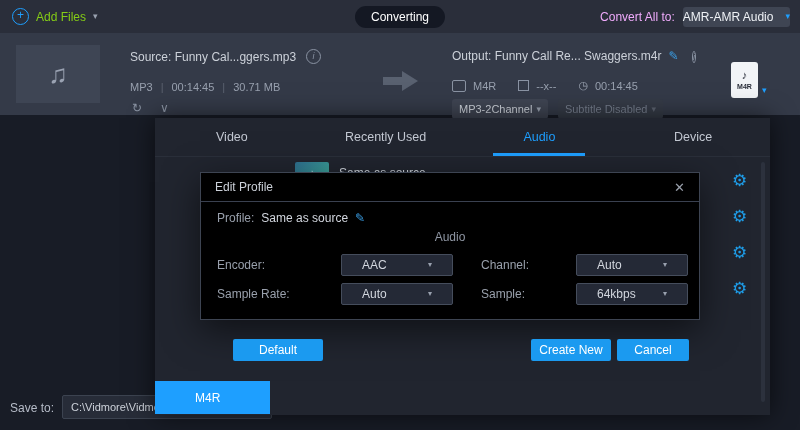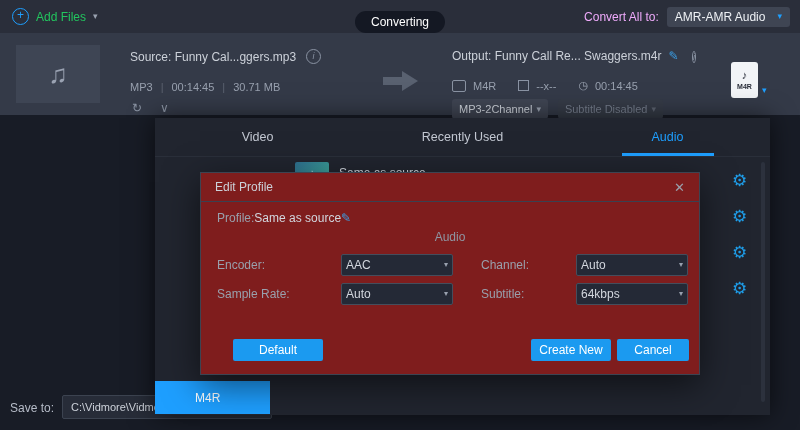--- a/index.html
+++ b/index.html
@@ -4,29 +4,29 @@
 <style>
   html,body{margin:0;padding:0;background:#101218}
   .app{position:relative;width:800px;height:430px;background:#181c26;overflow:hidden;
        font-family:"Liberation Sans",sans-serif;color:#cfd4dc;font-size:12px}
 
   
   #topbar{position:absolute;left:0;top:0;width:800px;height:33px;background:#2a2e3a}
   .add-files{position:absolute;left:12px;top:0;height:33px;display:flex;align-items:center;gap:7px;cursor:pointer}
   .plus-circle{width:15px;height:15px;border:1px solid #1e9fff;border-radius:50%;color:#1e9fff;
                font-size:12px;line-height:13px;text-align:center}
-  .add-label{color:#22c55e}
+  .add-label{color:#84cc16}
   .caret{color:#9aa2b0;font-size:9px;line-height:1}
-  .top-tabs{position:absolute;left:50%;top:0;transform:translateX(-50%);height:33px;display:flex;align-items:flex-end;}
+  .top-tabs{position:absolute;left:50%;top:0;transform:translateX(-50%);height:33px;display:flex;align-items:center;}
   .tab-pill{padding:4px 16px;border-radius:13px;color:#b6bcc8;cursor:pointer;white-space:nowrap}
   .tab-pill.active{background:#141823;color:#ffffff}
   .convert-all{position:absolute;right:10px;top:0;height:33px;display:flex;align-items:center;gap:8px}
   .convert-all-label{color:#f0abfc}
   .convert-dd{display:flex;align-items:center;gap:12px;background:#3f4553;border-radius:3px;
-              padding:3px 8px;color:#eef1f5;cursor:pointer}
+              padding:3px 0;color:#eef1f5;cursor:pointer}
   .convert-dd .caret{color:#1e9fff}
 
   
   #filerow{position:absolute;left:0;top:33px;width:800px;height:82px;background:#343a48}
   .thumb{position:absolute;left:16px;top:12px;width:84px;height:58px;background:#3e4554;
          display:flex;align-items:center;justify-content:center;color:#9aa2b2;font-size:26px}
   .src-title{position:absolute;left:130px;top:16px;display:flex;align-items:center;gap:10px;color:#ccd1d9}
   .info-circle{width:13px;height:13px;border:1px solid #8a93a3;border-radius:50%;color:#8a93a3;
                font-size:9px;line-height:12px;text-align:center;font-style:italic;flex:0 0 auto}
   .src-meta{position:absolute;left:130px;top:48px;display:flex;align-items:center;gap:8px;font-size:11px;color:#98a0ae}
@@ -63,33 +63,33 @@
   .profile-row{position:absolute;left:140px;top:44px;display:flex;align-items:center;gap:10px}
   .profile-thumb{width:34px;height:22px;border-radius:2px;background:linear-gradient(135deg,#2e6f8f,#3fae9c);
                  display:flex;align-items:center;justify-content:center;color:#dff3ef;font-size:11px}
   .profile-row-label{color:#cfd4dc}
   .gear{position:absolute;left:577px;font-size:17px;line-height:17px;color:#1f9de8;cursor:pointer}
   .scrollbar{position:absolute;right:5px;top:44px;width:4px;height:240px;background:#2c313d;border-radius:2px}
   .fmt-selected{position:absolute;left:0;top:263px;width:115px;height:33px;background:#1e9fff;color:#fff;
                 display:flex;align-items:center;padding-left:40px;box-sizing:border-box;cursor:pointer}
 
   
-  #dialog{position:absolute;left:200px;top:172px;width:500px;height:203px;background:#7f1d1d;
+  #dialog{position:absolute;left:200px;top:172px;width:500px;height:148px;background:#000000;
           border:1px solid #3d4452;box-shadow:0 10px 34px rgba(0,0,0,.55);z-index:20;box-sizing:border-box}
   .dlg-header{height:28px;display:flex;align-items:center;justify-content:space-between;padding:0 14px;
               border-bottom:1px solid #3a4150}
   .dlg-title{color:#ccd1d9}
   .dlg-close{color:#9aa1ad;font-size:13px;cursor:pointer}
-  .dlg-profile{position:absolute;left:16px;top:38px;display:flex;align-items:center;gap:0}
+  .dlg-profile{position:absolute;left:16px;top:38px;display:flex;align-items:center;gap:7px}
   .dlg-profile .lbl{color:#99a0ac}
   .dlg-profile .val{color:#d2d6de}
   .dlg-section{position:absolute;left:0;top:57px;width:100%;text-align:center;color:#8f96a3}
   .frm-label{position:absolute;color:#99a0ac;line-height:22px}
   .frm-select{position:absolute;height:22px;background:#242936;border:1px solid #454d5c;border-radius:2px;
-              display:flex;align-items:center;justify-content:space-between;padding:0 4px;box-sizing:border-box;
+              display:flex;align-items:center;justify-content:space-between;padding:0 20px;box-sizing:border-box;
               color:#d2d6de;cursor:pointer}
   .frm-select .caret{font-size:8px;color:#98a0ae}
   #encoder-label{left:16px;top:81px}   #encoder-select{left:140px;top:81px;width:112px}
   #channel-label{left:280px;top:81px}  #channel-select{left:375px;top:81px;width:112px}
   #samplerate-label{left:16px;top:110px} #samplerate-select{left:140px;top:110px;width:112px}
   #bitrate-label{left:280px;top:110px}   #bitrate-select{left:375px;top:110px;width:112px}
   .btn{position:absolute;top:166px;height:22px;background:#1b9af0;border-radius:2px;color:#fff;
        display:flex;align-items:center;justify-content:center;cursor:pointer}
   #btn-default{left:32px;width:90px}
   #btn-create{left:330px;width:80px}
@@ -184,20 +184,21 @@
   </div>
 
   <span class="saveto-label">Save to:</span>
   <div class="saveto-input">C:\Vidmore\Vidmor</div>
 
   <div id="panel">
     <div class="panel-tabs">
       <span class="ptab">Video</span>
       <span class="ptab">Recently Used</span>
       <span class="ptab active">Audio</span>
+      <span class="ptab">Device</span>
     </div>
     <div class="profile-row">
       <span class="profile-thumb">
         <span>♪</span>
       </span>
       <span class="profile-row-label">Same as source</span>
     </div>
     <span class="gear" style="top:54px">⚙</span>
     <span class="gear" style="top:90px">⚙</span>
     <span class="gear" style="top:126px">⚙</span>
@@ -229,21 +230,21 @@
       <span>Auto</span>
       <span class="caret">▾</span>
     </span>
 
     <span class="frm-label" id="samplerate-label">Sample Rate:</span>
     <span class="frm-select" id="samplerate-select">
       <span>Auto</span>
       <span class="caret">▾</span>
     </span>
 
-    <span class="frm-label" id="bitrate-label">Subtitle:</span>
+    <span class="frm-label" id="bitrate-label">Sample:</span>
     <span class="frm-select" id="bitrate-select">
       <span>64kbps</span>
       <span class="caret">▾</span>
     </span>
 
     <div class="btn" id="btn-default">Default</div>
     <div class="btn" id="btn-create">Create New</div>
     <div class="btn" id="btn-cancel">Cancel</div>
   </div>
 

